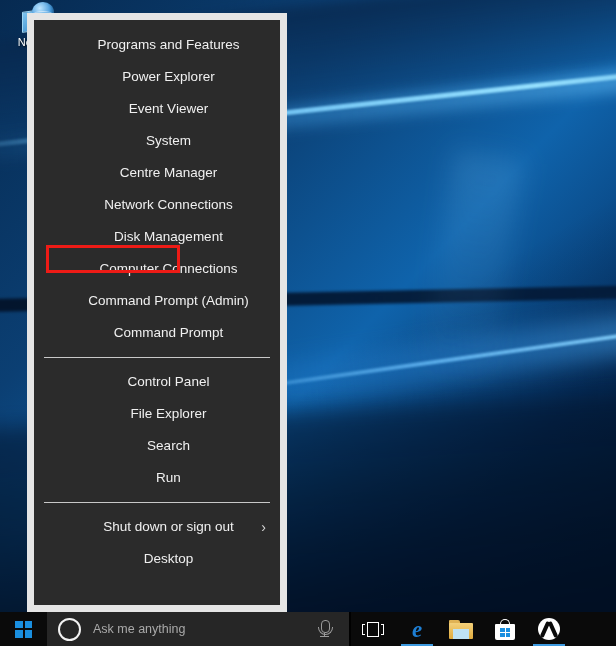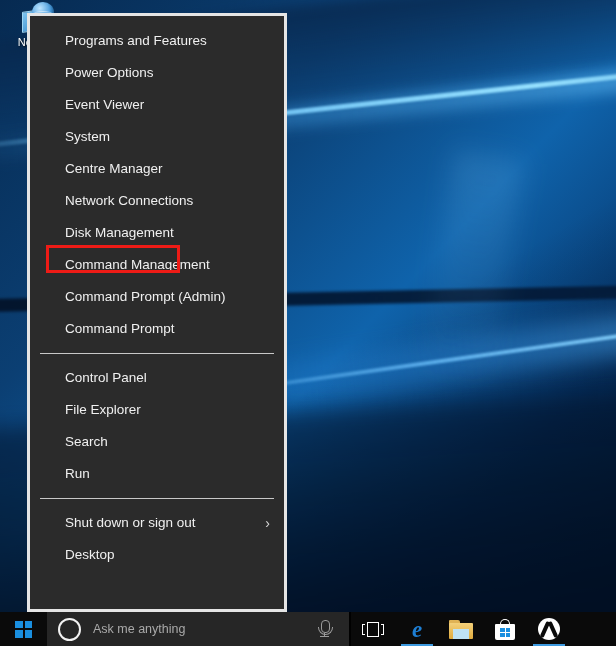--- a/index.html
+++ b/index.html
@@ -140,24 +140,25 @@
   }
 
   
   .winx-menu {
     position: absolute;
     left: 27px;
     top: 13px;
     width: 260px;
     height: 599px;
     background: #2b2b2b;
-    border: 3px solid #e5e5e5;
+    border: 7px solid #e5e5e5;
     box-sizing: border-box;
     padding-top: 9px;
     box-shadow: 0 0 0 rgba(0,0,0,0);
+    text-align: center;
   }
   .menu-item {
     position: relative;
     height: 32px;
     line-height: 32px;
     padding-left: 35px;
     padding-right: 12px;
     color: #f0f0f0;
     font-size: 13.5px;
     white-space: nowrap;
@@ -429,39 +430,39 @@
     <div class="label">Network</div>
   </div>
 
   <div class="winx-menu">
 
     <div>
       <div class="menu-item">
         <span>Programs and Features</span>
       </div>
       <div class="menu-item">
-        <span>Power Options</span>
+        <span>Power Explorer</span>
       </div>
       <div class="menu-item">
         <span>Event Viewer</span>
       </div>
       <div class="menu-item">
         <span>System</span>
       </div>
       <div class="menu-item">
         <span>Centre Manager</span>
       </div>
       <div class="menu-item">
         <span>Network Connections</span>
       </div>
       <div class="menu-item">
         <span>Disk Management</span>
       </div>
       <div class="menu-item">
-        <span>Command Management</span>
+        <span>Computer Connections</span>
       </div>
       <div class="menu-item">
         <span>Command Prompt (Admin)</span>
       </div>
       <div class="menu-item">
         <span>Command Prompt</span>
       </div>
     </div>
 
     <div class="menu-sep"></div>

